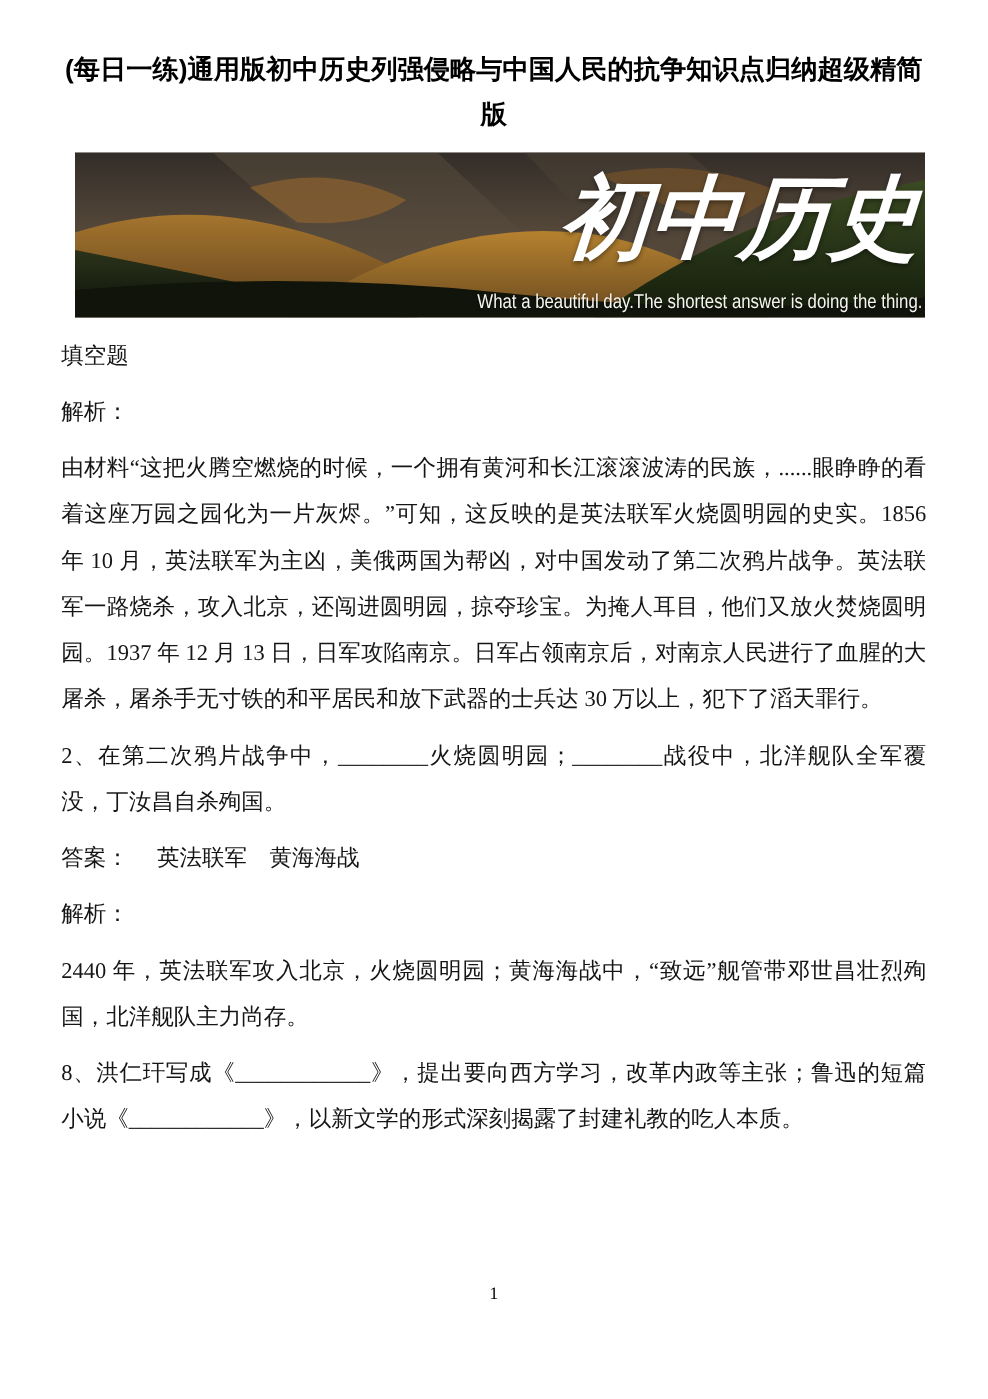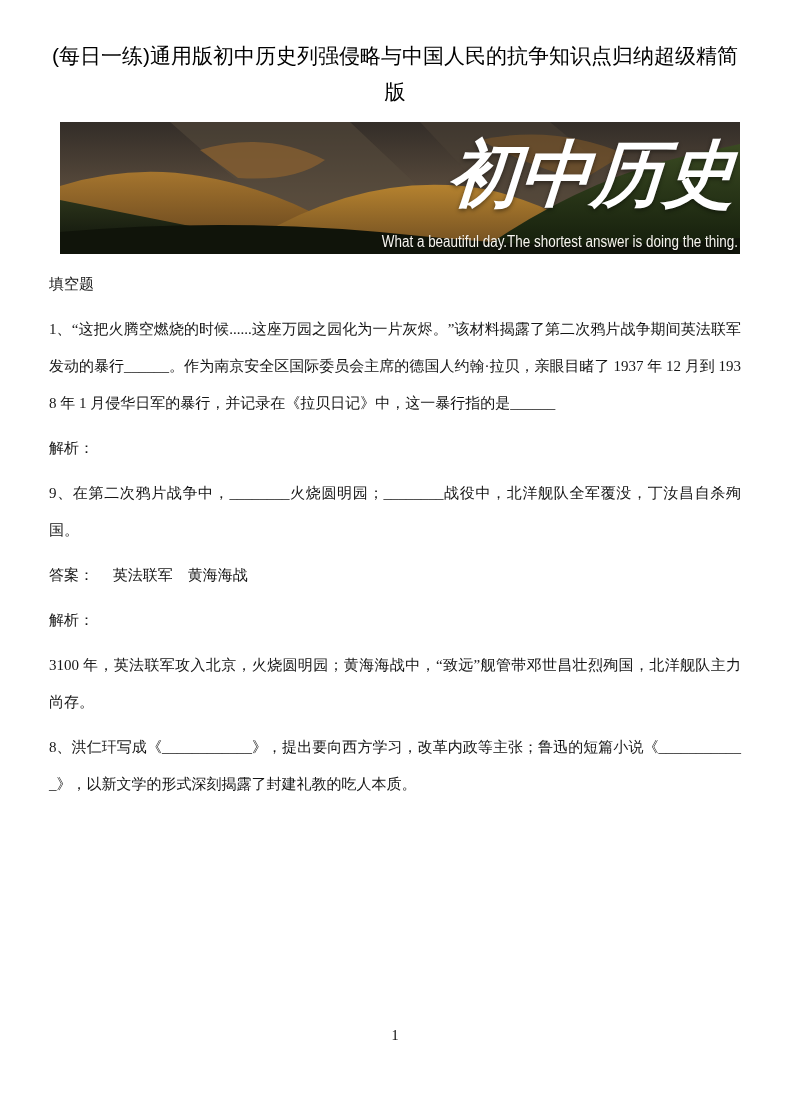--- a/index.html
+++ b/index.html
@@ -8,21 +8,21 @@
     width: 790px;
     height: 1119px;
     background: #ffffff;
     overflow: hidden;
     font-family: "Liberation Serif", serif;
     color: #151515;
   }
   .doc-title {
     margin: 38px 47px 0 47px;
     font-family: "Liberation Sans", sans-serif;
-    font-weight: normal;
+    font-weight: bold;
     font-size: 21px;
     line-height: 36px;
     text-align: center;
     color: #000000;
   }
   .banner {
     position: relative;
     margin: 12px 0 0 60px;
     width: 680px;
     height: 132px;
@@ -57,21 +57,21 @@
     font-size: 16px;
     color: #f7f5ef;
     white-space: nowrap;
     transform: scaleX(0.84);
     transform-origin: right bottom;
     text-shadow: 0 1px 2px rgba(0,0,0,0.6);
   }
   .content { margin: 12px 49px 0 49px; }
   .content p {
     margin: 0 0 8px 0;
-    font-size: 15px;
+    font-size: 18px;
     line-height: 37px;
     text-align: justify;
     word-break: break-all;
   }
   .page-number {
     position: absolute;
     top: 1028px;
     left: 0;
     width: 100%;
     text-align: center;
@@ -121,24 +121,24 @@
       <path d="M415,132 Q520,58 625,34 L680,22 L680,132 Z" fill="url(#gGreen)"></path>
       <path d="M0,78 Q90,96 190,116 L275,132 L0,132 Z" fill="url(#gFg)"></path>
       <path d="M0,110 Q180,94 360,114 Q520,131 680,116 L680,132 L0,132 Z" fill="#10140a"></path>
     </svg>
     <div class="banner-calligraphy">初中历史</div>
     <div class="banner-subtitle">What a beautiful day.The shortest answer is doing the thing.</div>
   </div>
 
   <div class="content">
     <p>填空题</p>
-    <p>1、“这把火腾空燃烧的时候......这座万园之园化为一片灰烬。”该材料揭露了第二次鸦片战争期间英法联军发动的暴行______。作为南京安全区国际委员会主席的德国人约翰·拉贝，亲眼目睹了 1937 年 12 月到 1938 年 1 月侵华日军的暴行，并记录在《拉贝日记》中，这一暴行指的是______</p>
     <p>解析：</p>
-    <p>9、在第二次鸦片战争中，________火烧圆明园；________战役中，北洋舰队全军覆没，丁汝昌自杀殉国。</p>
+    <p>由材料“这把火腾空燃烧的时候，一个拥有黄河和长江滚滚波涛的民族，......眼睁睁的看着这座万园之园化为一片灰烬。”可知，这反映的是英法联军火烧圆明园的史实。1856 年 10 月，英法联军为主凶，美俄两国为帮凶，对中国发动了第二次鸦片战争。英法联军一路烧杀，攻入北京，还闯进圆明园，掠夺珍宝。为掩人耳目，他们又放火焚烧圆明园。1937 年 12 月 13 日，日军攻陷南京。日军占领南京后，对南京人民进行了血腥的大屠杀，屠杀手无寸铁的和平居民和放下武器的士兵达 30 万以上，犯下了滔天罪行。</p>
+    <p>2、在第二次鸦片战争中，________火烧圆明园；________战役中，北洋舰队全军覆没，丁汝昌自杀殉国。</p>
     <p>答案：　 英法联军　黄海海战</p>
     <p>解析：</p>
-    <p>3100 年，英法联军攻入北京，火烧圆明园；黄海海战中，“致远”舰管带邓世昌壮烈殉国，北洋舰队主力尚存。</p>
+    <p>2440 年，英法联军攻入北京，火烧圆明园；黄海海战中，“致远”舰管带邓世昌壮烈殉国，北洋舰队主力尚存。</p>
     <p>8、洪仁玕写成《____________》，提出要向西方学习，改革内政等主张；鲁迅的短篇小说《____________》，以新文学的形式深刻揭露了封建礼教的吃人本质。</p>
   </div>
 
   <div class="page-number">1</div>
 
 </div>
 
 </body></html>

